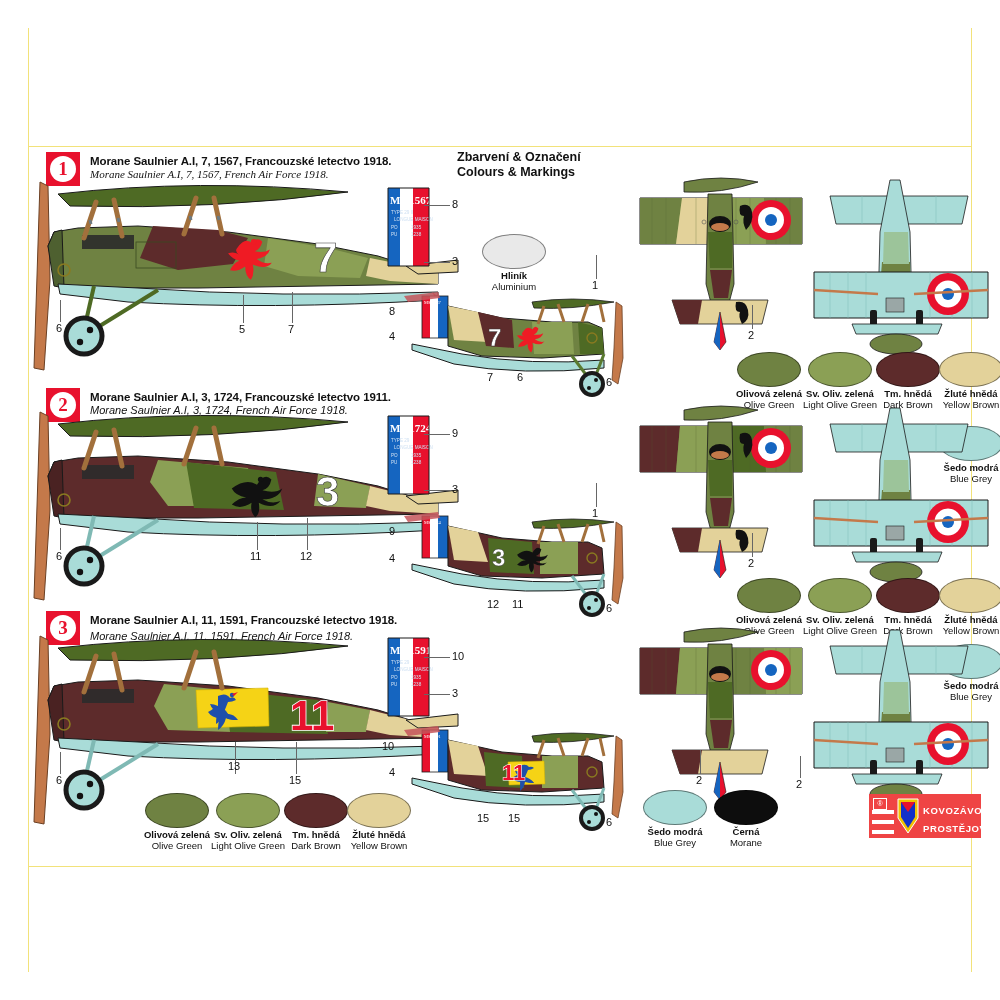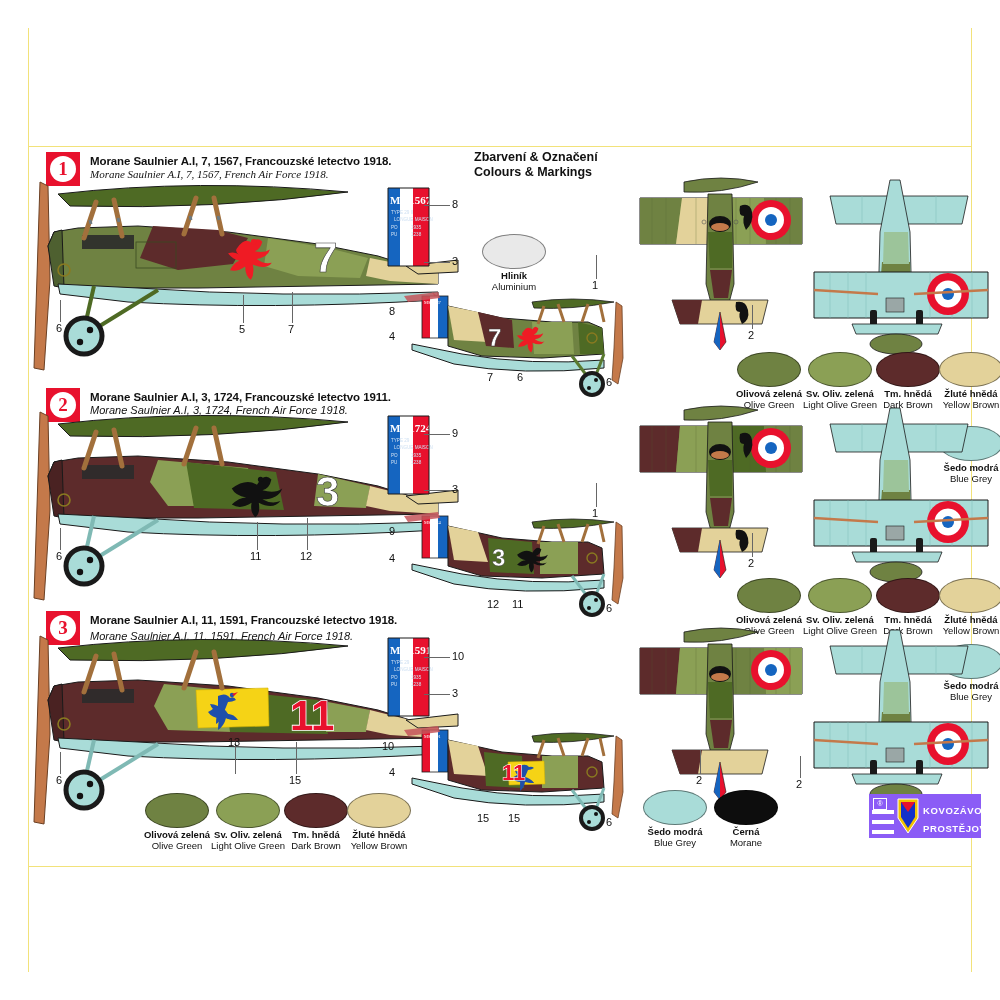--- a/index.html
+++ b/index.html
@@ -29,36 +29,36 @@
   .sw-en{font-size:9.5px;line-height:10.5px;white-space:nowrap;}
 
   
   .lead{position:absolute;background:#666;}
   .lead-v{width:1px;}
   .lead-h{height:1px;}
   .cnum{position:absolute;font-size:11px;font-weight:normal;color:#111;font-family:"Liberation Sans",sans-serif;}
   svg{display:block;overflow:visible;}
 
   
-  .logo{position:absolute;width:112px;height:44px;background:#8b5cf6;}
+  .logo{position:absolute;width:112px;height:44px;background:#ef4444;}
   .logo .bar{position:absolute;background:#fff;}
   .logo .txt{position:absolute;color:#fff;font-size:9.5px;font-weight:bold;letter-spacing:.6px;}
   .logo .shieldbox{position:absolute;left:28px;top:4px;width:22px;height:36px;}
 </style>
 </head>
 <body>
 
 <div id="sheet">
 
   <div class="frame-line frame-v" style="left:28px;top:28px;bottom:28px;"></div>
   <div class="frame-line frame-v" style="left:971px;top:28px;bottom:28px;"></div>
   <div class="frame-line frame-h" style="top:146px;left:28px;right:28px;"></div>
   <div class="frame-line frame-h" style="top:866px;left:28px;right:28px;"></div>
 
-  <div class="abs center-title" style="left:457px;top:150px;margin-left:17px;">
+  <div class="abs center-title" style="left:457px;top:150px;">
     <div>Zbarvení &amp; Označení</div>
     <div>Colours &amp; Markings</div>
   </div>
 
   <div class="abs badge" style="left:46px;top:152px;">
     <span>1</span>
   </div>
   <div class="abs ttl-cz" style="left:90px;top:155px;">Morane Saulnier A.I, 7, 1567, Francouzské letectvo 1918.</div>
   <div class="abs ttl-en" style="left:90px;top:168px;font-family:Liberation Serif, serif;">Morane Saulnier A.I, 7, 1567, French Air Force 1918.</div>
 
@@ -708,21 +708,21 @@
   </div>
   <div class="sw-item" style="left:700px;top:790px;">
     <div class="sw-oval" style="background:#0d0d0d;"></div>
     <div class="sw-cz">Černá</div>
     <div class="sw-en">Morane</div>
   </div>
 
   <div class="lead lead-v" style="left:60px;top:752px;height:22px;"></div>
   <div class="cnum" style="left:56px;top:774px;">6</div>
   <div class="lead lead-v" style="left:235px;top:742px;height:32px;"></div>
-  <div class="cnum" style="left:228px;top:736px;text-align:right;">13</div>
+  <div class="cnum" style="left:228px;top:760px;text-align:right;">13</div>
   <div class="lead lead-v" style="left:296px;top:742px;height:32px;"></div>
   <div class="cnum" style="left:289px;top:774px;">15</div>
   <div class="lead lead-h" style="left:424px;top:657px;width:26px;"></div>
   <div class="cnum" style="left:452px;top:650px;">10</div>
   <div class="lead lead-h" style="left:424px;top:694px;width:26px;"></div>
   <div class="cnum" style="left:452px;top:687px;">3</div>
   <div class="cnum" style="left:382px;top:740px;">10</div>
   <div class="cnum" style="left:389px;top:766px;">4</div>
   <div class="cnum" style="left:477px;top:812px;">15</div>
   <div class="cnum" style="left:508px;top:812px;">15</div>

